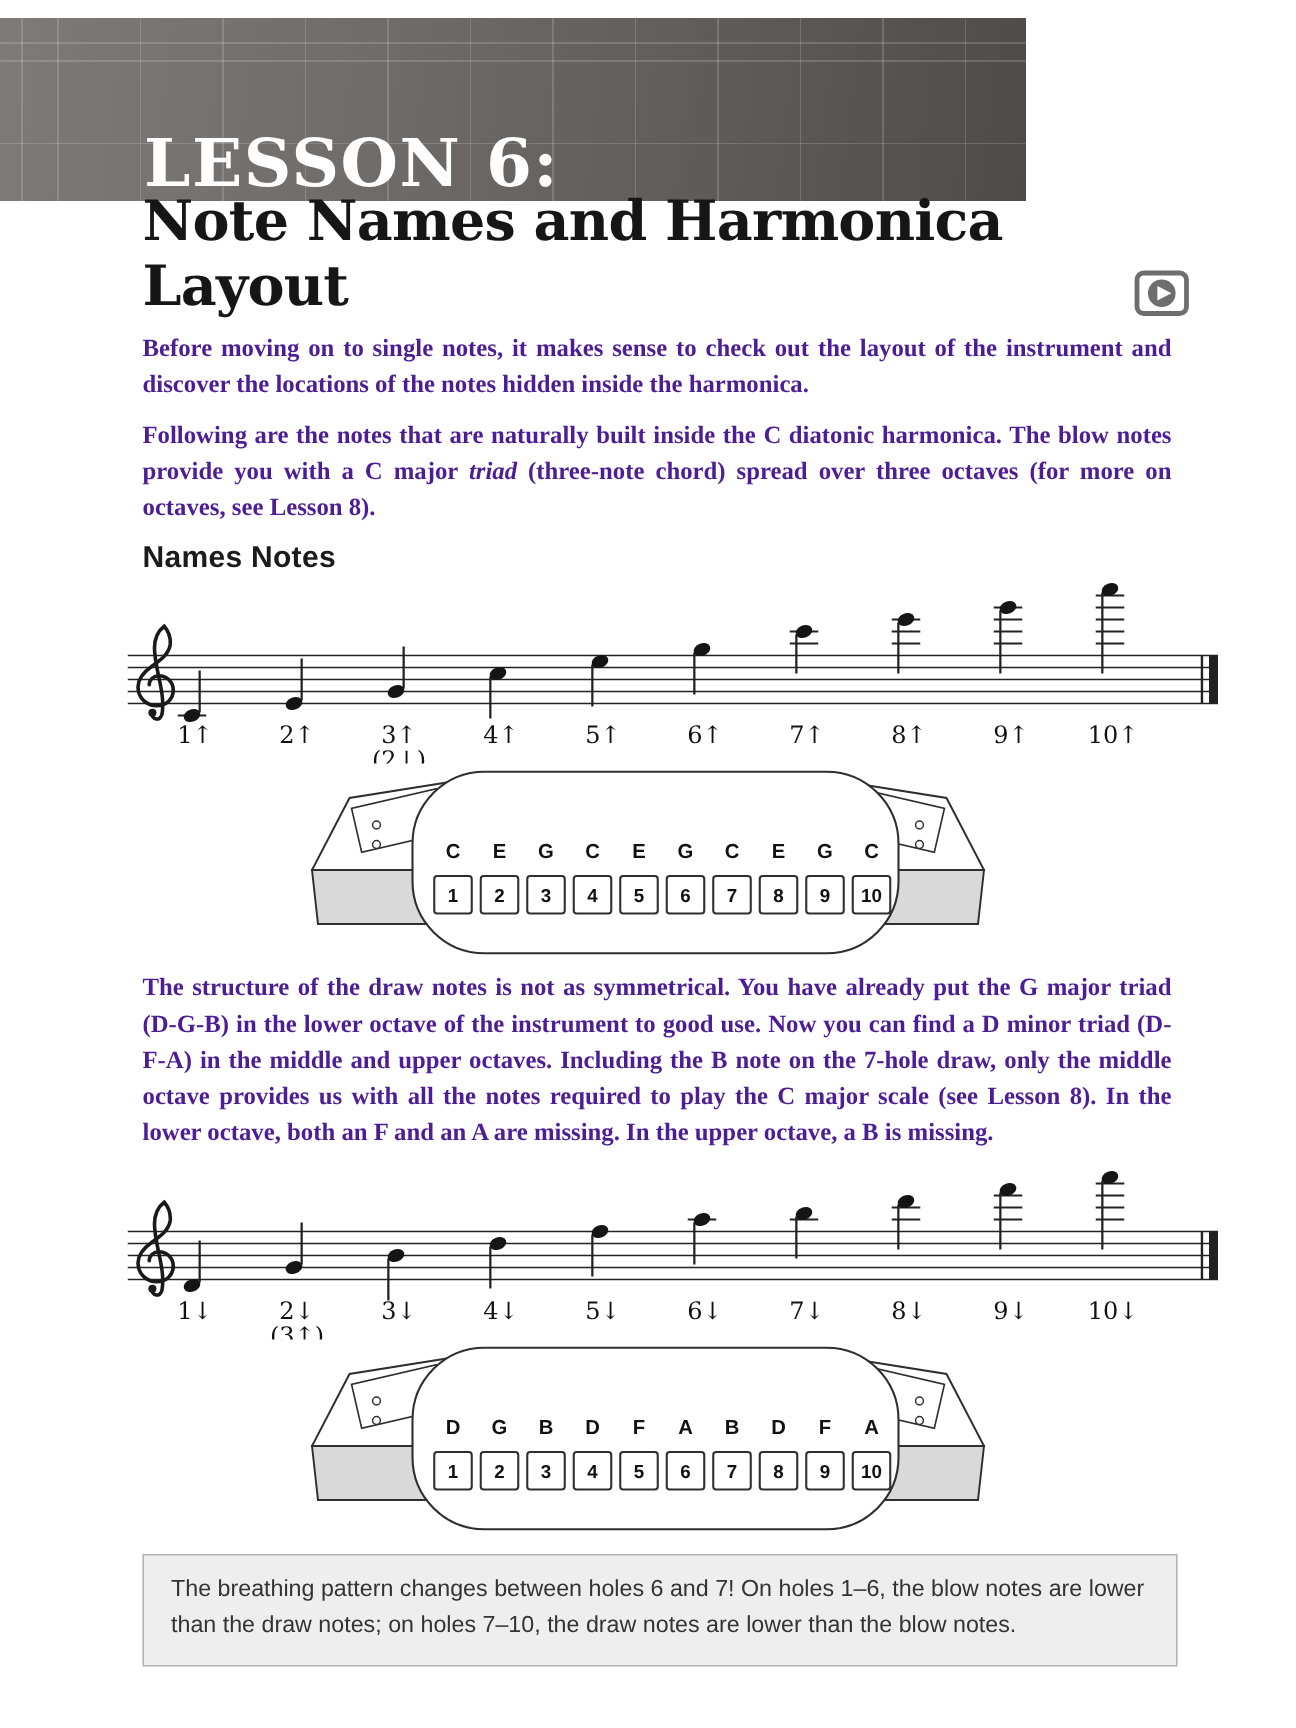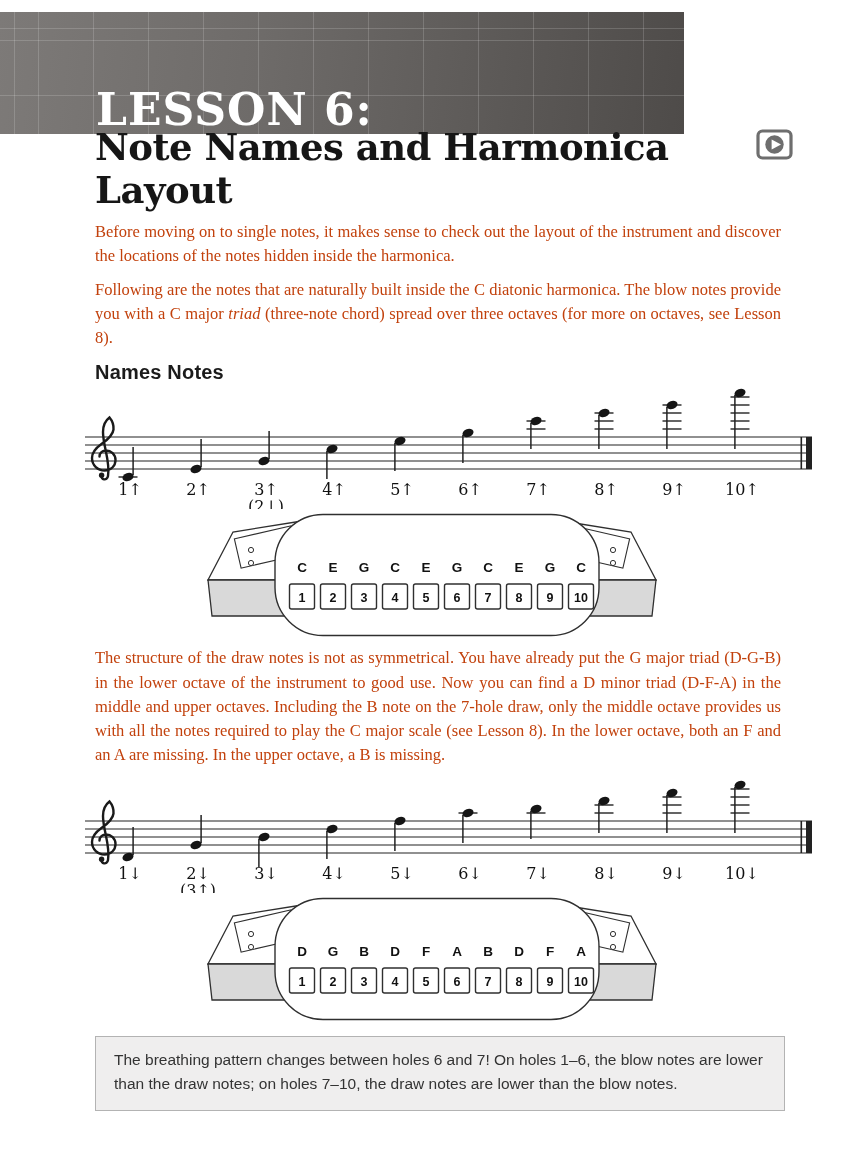--- a/index.html
+++ b/index.html
@@ -21,26 +21,26 @@
     background-position:38px 28px;
   }
   .lesson-number{
     position:absolute;left:96px;bottom:2px;margin:0;
     font-family:"DejaVu Serif",serif;font-weight:800;font-size:44px;
     letter-spacing:1px;color:#ffffff;line-height:1;
   }
   
   .content{position:absolute;top:122px;left:0;width:864px;padding:0 71px 0 95px;box-sizing:border-box;}
   .page-title{
-    display:flex;align-items:flex-start;gap:12px;margin:4px 0 0 0;
+    display:flex;align-items:flex-end;gap:12px;margin:4px 0 0 0;
     font-family:"DejaVu Serif",serif;font-weight:700;font-size:37px;
     color:#161616;line-height:1.15;letter-spacing:-0.5px;
   }
   .video-icon{flex:0 0 auto;margin-top:3px;}
-  p.body{margin:9px 12px 0 0;font-size:16.5px;line-height:1.47;text-align:justify;color:#c2410c;}
+  p.body{margin:9px 12px 0 0;font-size:16.5px;line-height:1.47;text-align:justify;color:#4c1d95;font-weight:bold;}
   p.body em{font-style:italic;}
   h3.sec{
     margin:11px 0 0 0;font-family:"Liberation Sans",sans-serif;font-weight:600;
     font-size:20px;color:#1b1b1b;letter-spacing:.2px;
   }
   .staff-svg{display:block;margin:1px 0 0 -10px;}
   .harp-svg{display:block;margin:4px 0 0 112px;}
   .mid{margin-top:13px;}
   
   .note-box{

